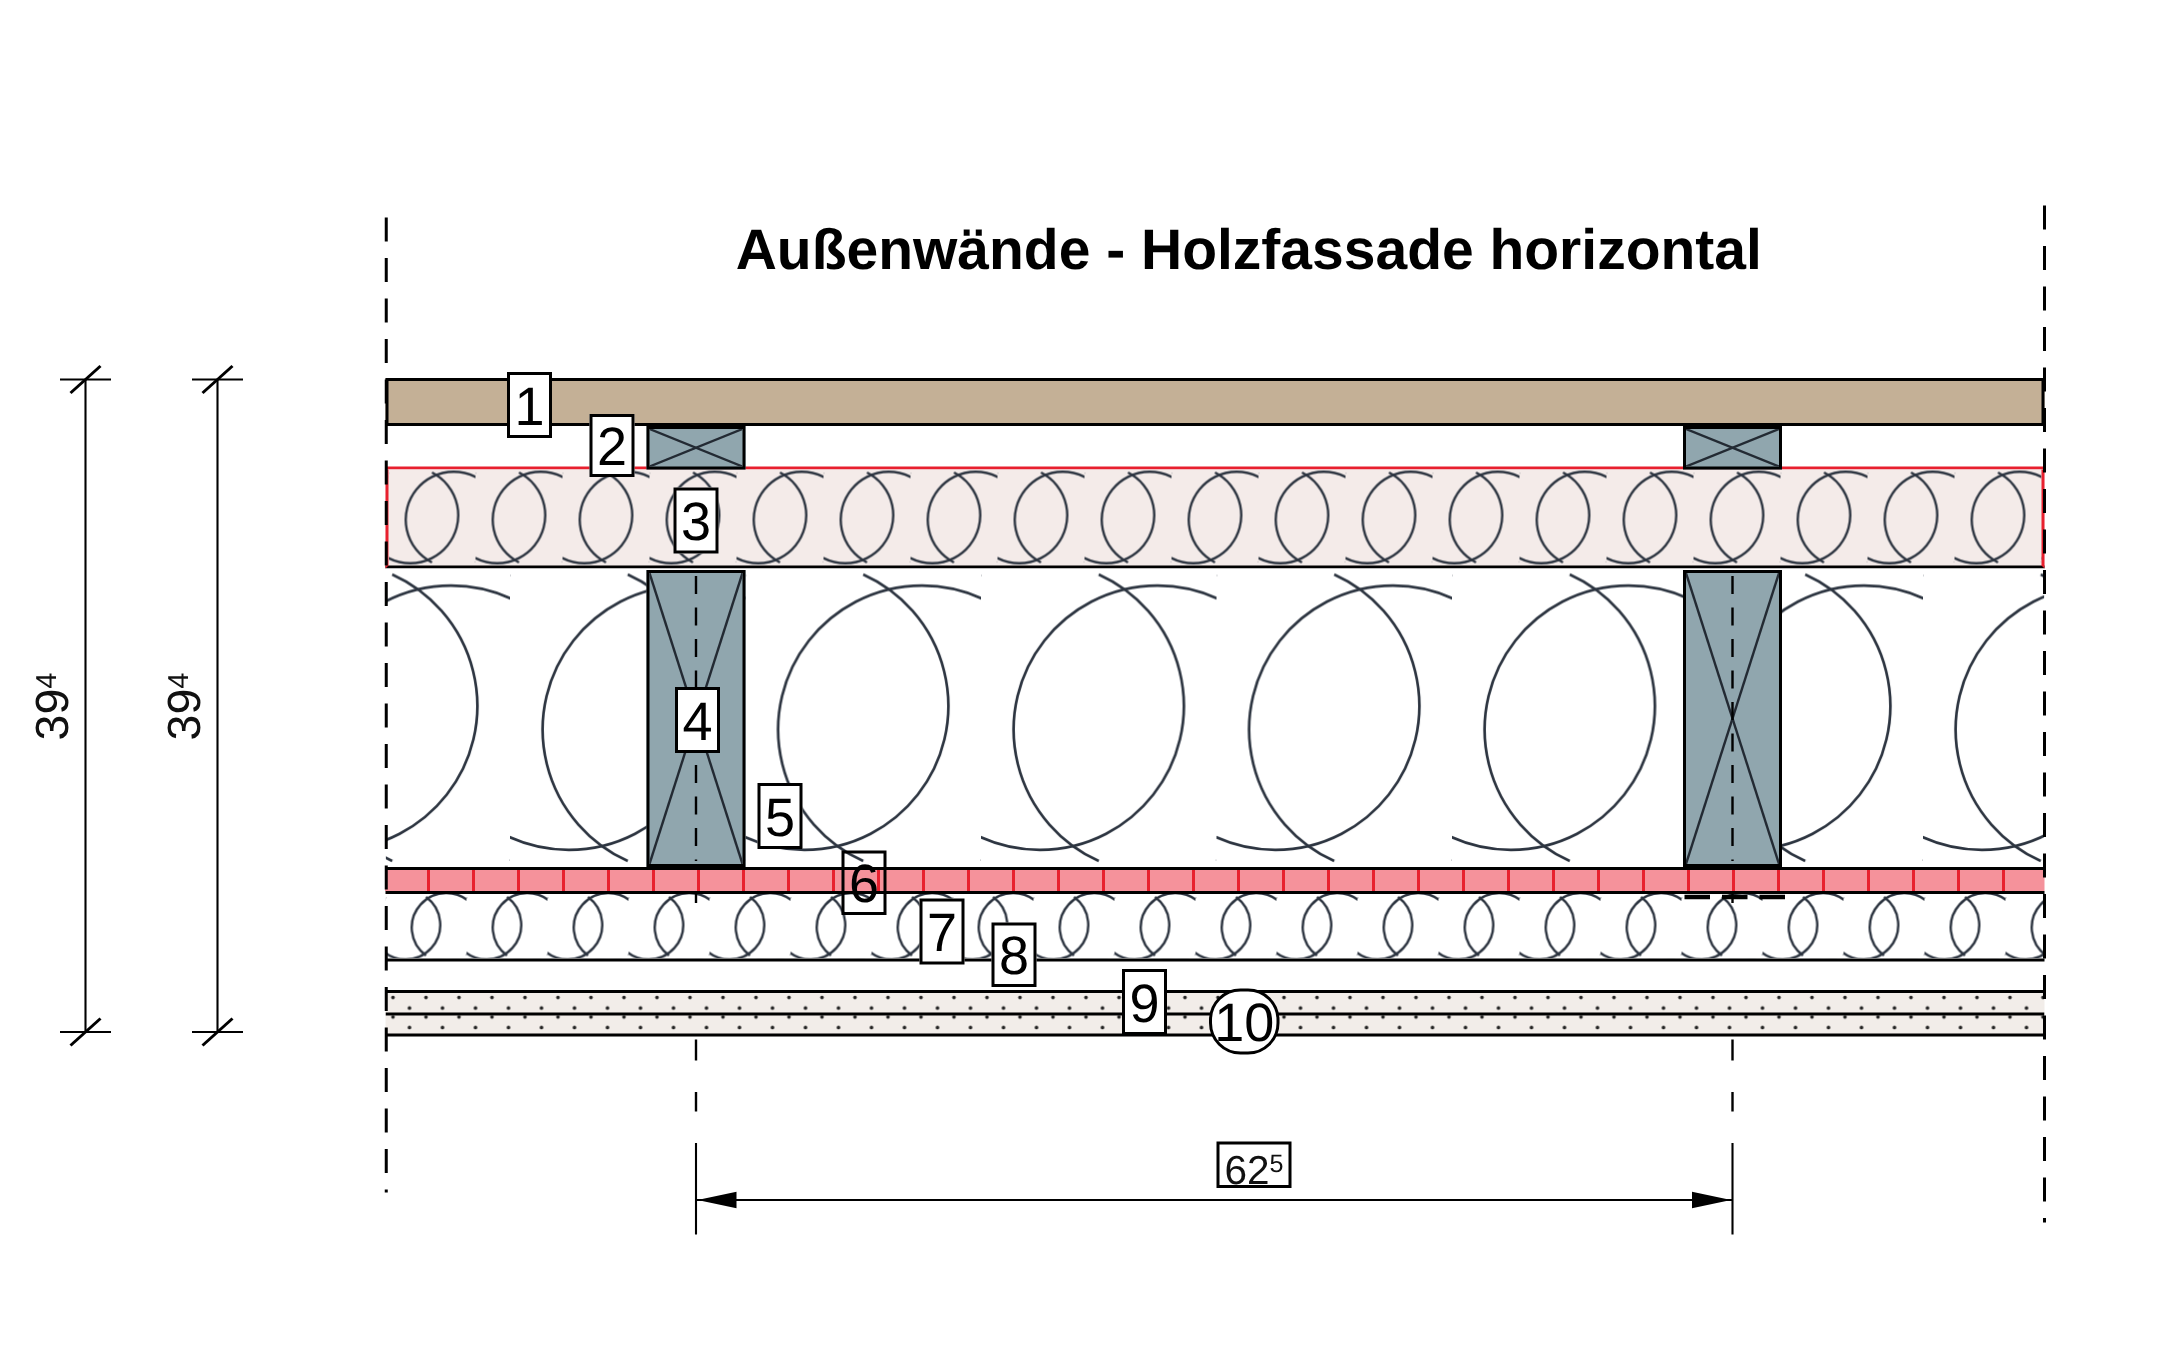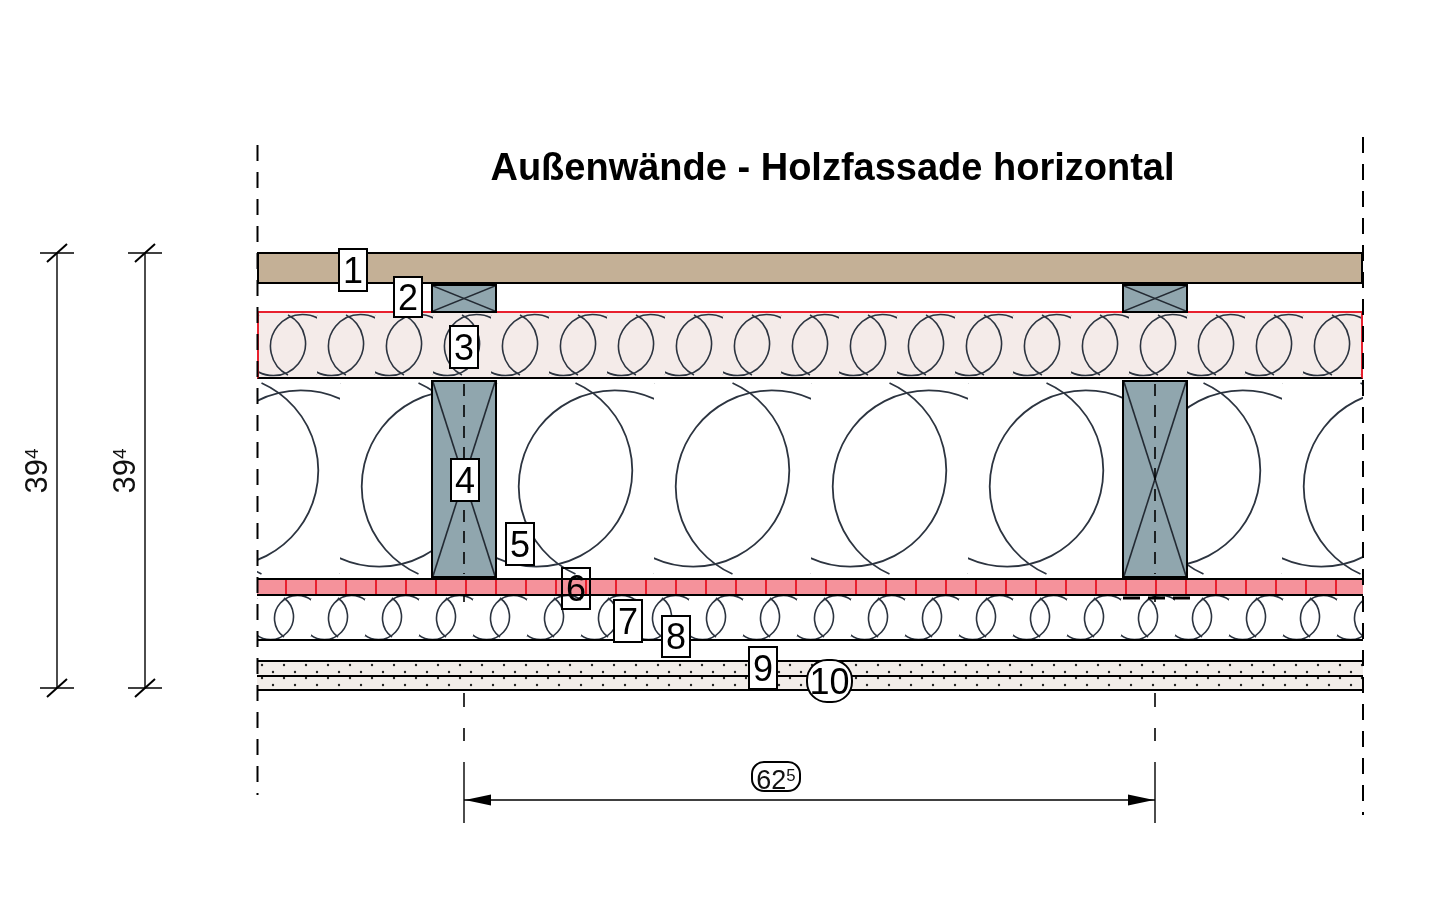--- a/index.html
+++ b/index.html
@@ -28,22 +28,22 @@
   .stud{position:absolute;width:66px;height:198px;background:#90a6ae;border:2px solid #000;box-sizing:border-box;}
   .batten svg,.stud svg{position:absolute;left:0;top:0;}
   
   .callout{position:absolute;width:30px;height:44px;background:#fff;border:2px solid #000;
            box-sizing:border-box;font-size:36px;line-height:41px;text-align:center;color:#000;}
   .callout.transparent{background:transparent;}
   
   .vdim-label{position:absolute;width:80px;height:40px;transform:rotate(-90deg);
               text-align:center;font-size:31px;line-height:40px;color:#111;font-weight:400;}
   .vdim-label .sup,.hdim-text .sup{font-size:0.62em;vertical-align:0.45em;}
-  .hdim-box{position:absolute;left:751px;top:761px;width:50px;height:31px;background:#fff;
-            border:2px solid #000;border-radius:13px;box-sizing:border-box;text-align:center;}
+  .hdim-box{position:absolute;left:811px;top:761px;width:50px;height:31px;background:#fff;
+            border:2px solid #000;border-radius:0;box-sizing:border-box;text-align:center;}
   .hdim-text{font-size:27px;line-height:26px;color:#111;font-weight:400;}
   svg.overlay{position:absolute;left:0;top:0;pointer-events:none;}
 </style>
 </head>
 <body>
 
 <div class="canvas">
 
   <div class="title">Außenwände - Holzfassade horizontal</div>
 

